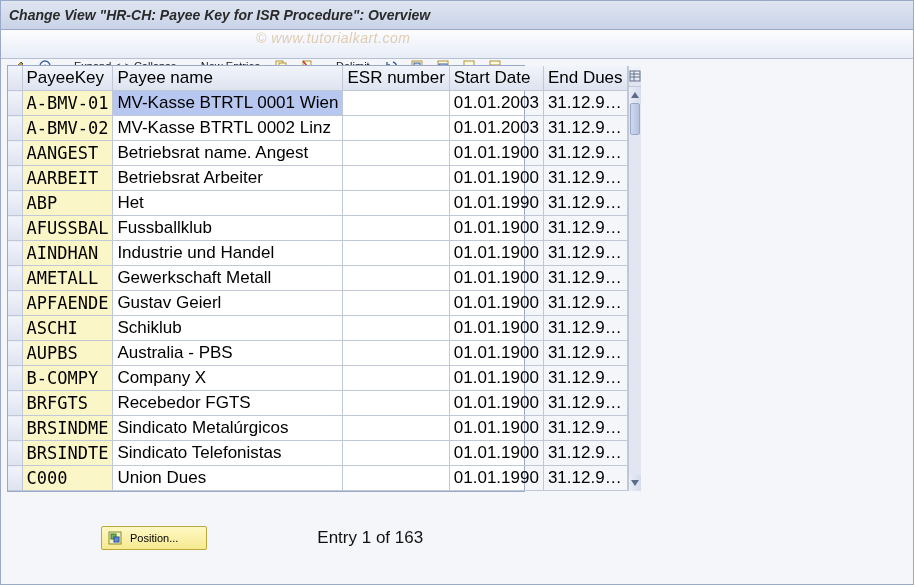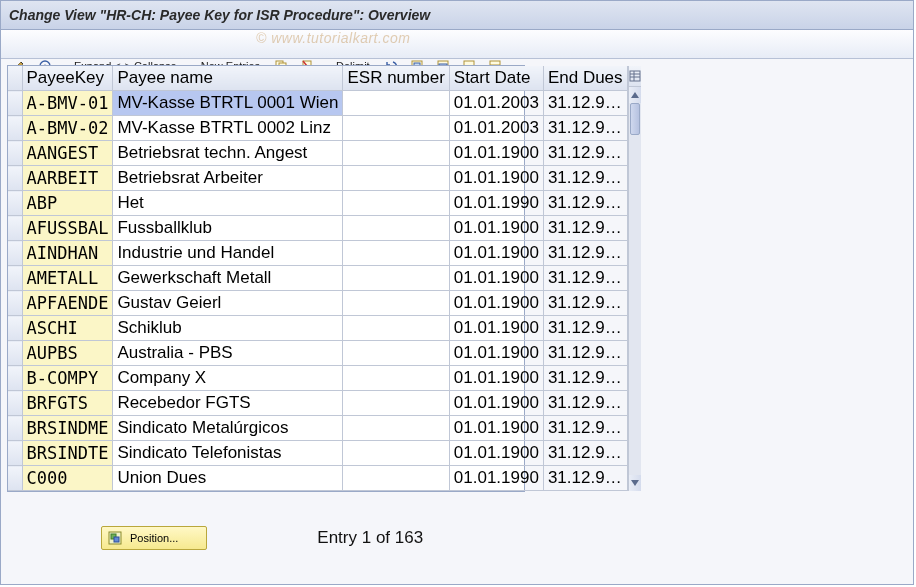--- a/index.html
+++ b/index.html
@@ -275,21 +275,21 @@
               <td class="rowmark-c"></td>
               <td class="col-key">A-BMV-02</td>
               <td class="col-name">MV-Kasse  BTRTL 0002 Linz</td>
               <td class="col-esr"></td>
               <td class="col-start">01.01.2003</td>
               <td class="col-end">31.12.9…</td>
             </tr>
             <tr>
               <td class="rowmark-c"></td>
               <td class="col-key">AANGEST</td>
-              <td class="col-name">Betriebsrat techn. Angest</td>
+              <td class="col-name">Betriebsrat name. Angest</td>
               <td class="col-esr"></td>
               <td class="col-start">01.01.1900</td>
               <td class="col-end">31.12.9…</td>
             </tr>
             <tr>
               <td class="rowmark-c"></td>
               <td class="col-key">AARBEIT</td>
               <td class="col-name">Betriebsrat Arbeiter</td>
               <td class="col-esr"></td>
               <td class="col-start">01.01.1900</td>

